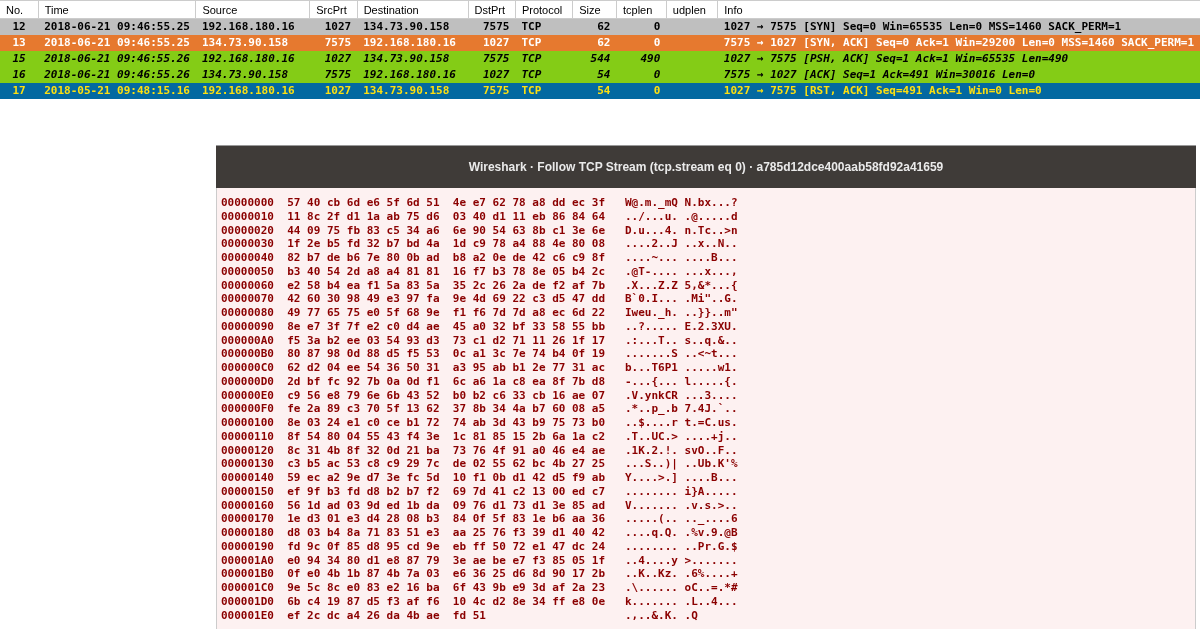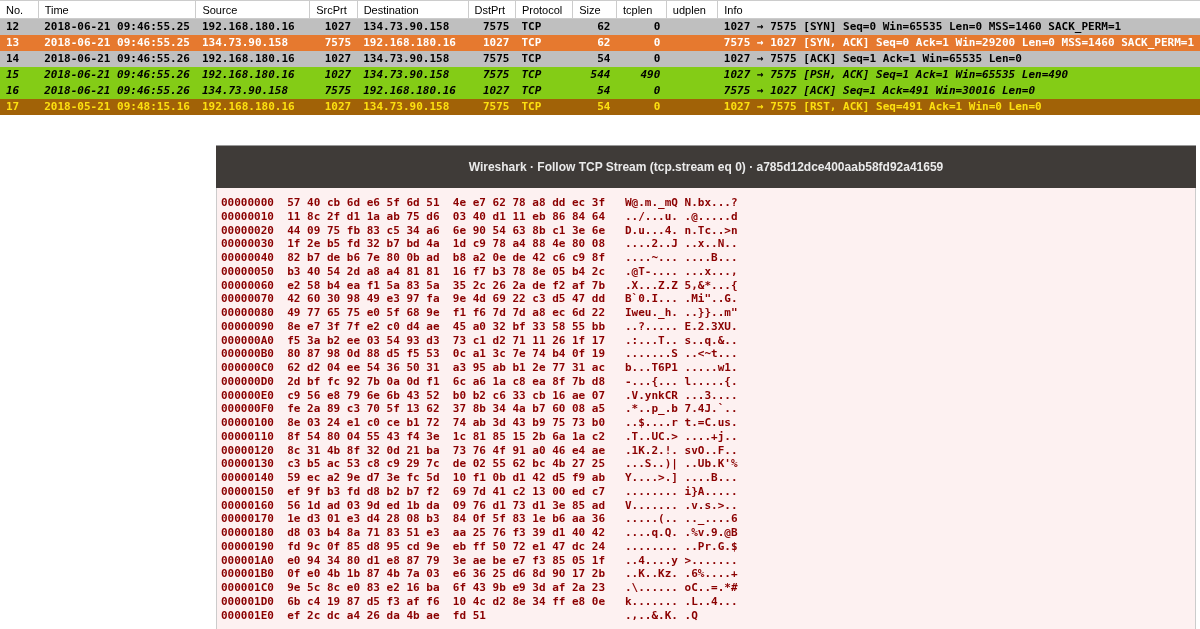--- a/index.html
+++ b/index.html
@@ -30,35 +30,35 @@
     border-right: 1px solid #ccc;
   }
   .packet-table td {
     padding: 1px 6px;
     white-space: nowrap;
     font-family: "DejaVu Sans Mono", Consolas, monospace;
     font-size: 11px;
     font-weight: bold;
     height: 16px;
   }
-  .col-no { width: 44px; text-align: left; padding-right: 4px; }
+  .col-no { width: 44px; text-align: center; padding-right: 4px; }
   .col-time { width: 150px; }
   .col-src { width: 120px; }
   .col-srcprt { width: 50px; text-align: right; }
   .col-dst { width: 115px; }
   .col-dstprt { width: 50px; text-align: right; }
   .col-proto { width: 60px; }
   .col-size { width: 50px; text-align: right; }
   .col-tcplen { width: 55px; text-align: right; }
   .col-udplen { width: 55px; }
   .col-info { }
   tr.row-gray td { background: #bfbfbf; color: #000; }
   tr.row-orange td { background: #e6792f; color: #fff; }
   tr.row-lav td { background: #84cc16; color: #000; font-style: italic; }
-  tr.row-red td { background: #a16207; color: #fde010; }
+  tr.row-red td { background: #0369a1; color: #fde010; }
 
   .stream-window {
     position: absolute;
     left: 216px;
     top: 145px;
     width: 980px;
     border-top:1px solid #999;
   }
   .stream-titlebar {
     background: #3f3b38;
@@ -125,33 +125,20 @@
         <td class="col-time">2018-06-21 09:46:55.25</td>
         <td class="col-src">134.73.90.158</td>
         <td class="col-srcprt">7575</td>
         <td class="col-dst">192.168.180.16</td>
         <td class="col-dstprt">1027</td>
         <td class="col-proto">TCP</td>
         <td class="col-size">62</td>
         <td class="col-tcplen">0</td>
         <td class="col-udplen"></td>
         <td class="col-info">7575 → 1027 [SYN, ACK] Seq=0 Ack=1 Win=29200 Len=0 MSS=1460 SACK_PERM=1</td>
-      </tr>
-      <tr class="row-gray">
-        <td class="col-no">14</td>
-        <td class="col-time">2018-06-21 09:46:55.26</td>
-        <td class="col-src">192.168.180.16</td>
-        <td class="col-srcprt">1027</td>
-        <td class="col-dst">134.73.90.158</td>
-        <td class="col-dstprt">7575</td>
-        <td class="col-proto">TCP</td>
-        <td class="col-size">54</td>
-        <td class="col-tcplen">0</td>
-        <td class="col-udplen"></td>
-        <td class="col-info">1027 → 7575 [ACK] Seq=1 Ack=1 Win=65535 Len=0</td>
       </tr>
       <tr class="row-lav">
         <td class="col-no">15</td>
         <td class="col-time">2018-06-21 09:46:55.26</td>
         <td class="col-src">192.168.180.16</td>
         <td class="col-srcprt">1027</td>
         <td class="col-dst">134.73.90.158</td>
         <td class="col-dstprt">7575</td>
         <td class="col-proto">TCP</td>
         <td class="col-size">544</td>

